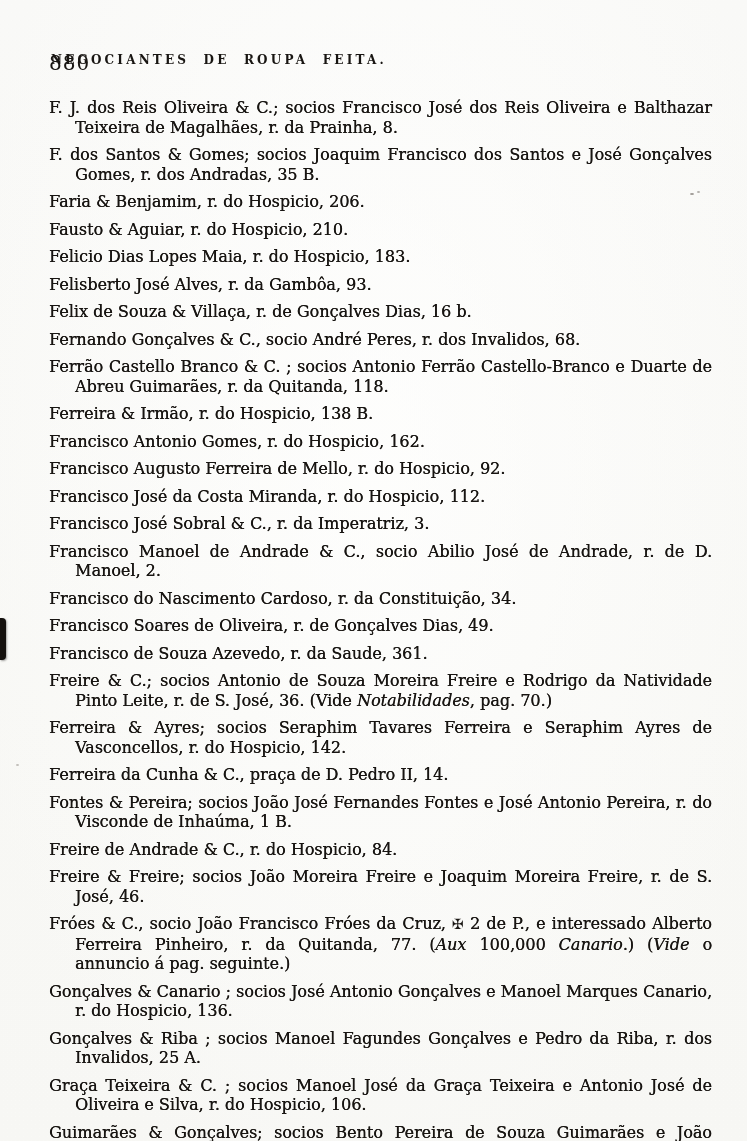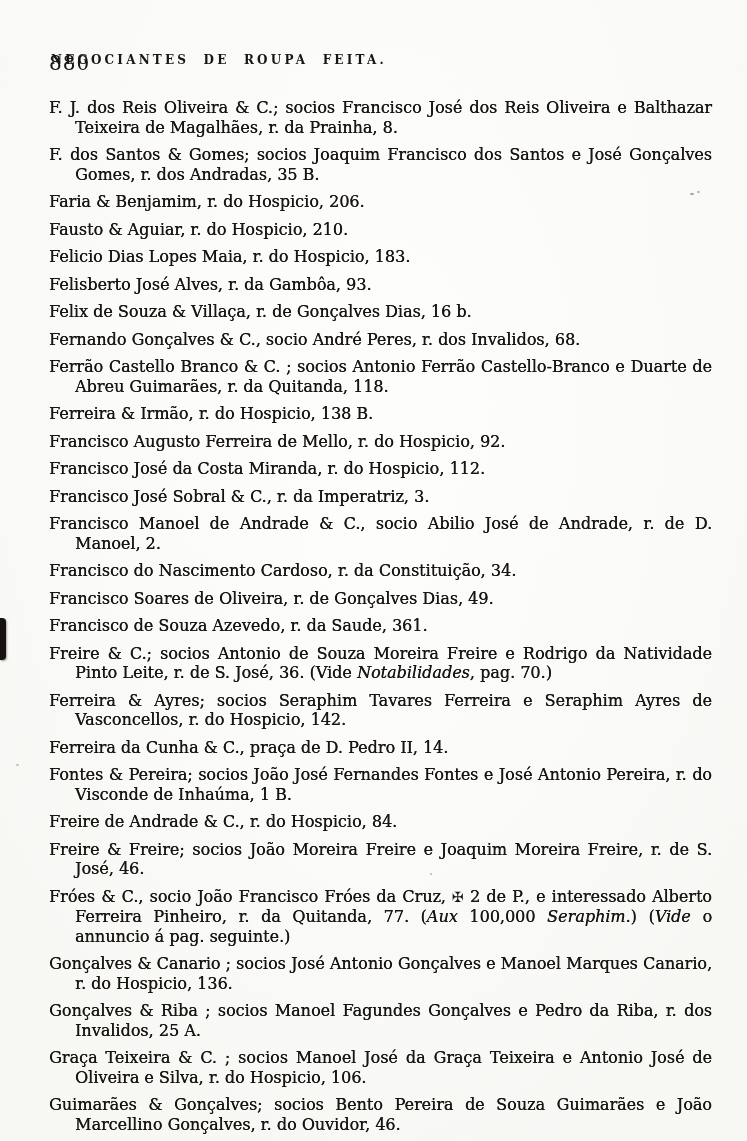--- a/index.html
+++ b/index.html
@@ -107,34 +107,35 @@
         <div class="entry"><span>F. J. dos Reis Oliveira &amp; C.; socios Francisco José dos Reis Oliveira e Balthazar Teixeira de Magalhães, r. da Prainha, 8.</span></div>
         <div class="entry"><span>F. dos Santos &amp; Gomes; socios Joaquim Francisco dos Santos e José Gonçalves Gomes, r. dos Andradas, 35 B.</span></div>
         <div class="entry"><span>Faria &amp; Benjamim, r. do Hospicio, 206.</span></div>
         <div class="entry"><span>Fausto &amp; Aguiar, r. do Hospicio, 210.</span></div>
         <div class="entry"><span>Felicio Dias Lopes Maia, r. do Hospicio, 183.</span></div>
         <div class="entry"><span>Felisberto José Alves, r. da Gambôa, 93.</span></div>
         <div class="entry"><span>Felix de Souza &amp; Villaça, r. de Gonçalves Dias, 16 b.</span></div>
         <div class="entry"><span>Fernando Gonçalves &amp; C., socio André Peres, r. dos Invalidos, 68.</span></div>
         <div class="entry"><span>Ferrão Castello Branco &amp; C. ; socios Antonio Ferrão Castello-Branco e Duarte de Abreu Guimarães, r. da Quitanda, 118.</span></div>
         <div class="entry"><span>Ferreira &amp; Irmão, r. do Hospicio, 138 B.</span></div>
+        <div class="entry"><span>Francisco Antonio Gomes, r. do Hospicio, 162.</span></div>
         <div class="entry"><span>Francisco Augusto Ferreira de Mello, r. do Hospicio, 92.</span></div>
         <div class="entry"><span>Francisco José da Costa Miranda, r. do Hospicio, 112.</span></div>
         <div class="entry"><span>Francisco José Sobral &amp; C., r. da Imperatriz, 3.</span></div>
         <div class="entry"><span>Francisco Manoel de Andrade &amp; C., socio Abilio José de Andrade, r. de D. Manoel, 2.</span></div>
         <div class="entry"><span>Francisco do Nascimento Cardoso, r. da Constituição, 34.</span></div>
         <div class="entry"><span>Francisco Soares de Oliveira, r. de Gonçalves Dias, 49.</span></div>
         <div class="entry"><span>Francisco de Souza Azevedo, r. da Saude, 361.</span></div>
         <div class="entry"><span>Freire &amp; C.; socios Antonio de Souza Moreira Freire e Rodrigo da Natividade Pinto Leite, r. de S. José, 36. (Vide </span><span class="it">Notabilidades</span><span>, pag. 70.)</span></div>
         <div class="entry"><span>Ferreira &amp; Ayres; socios Seraphim Tavares Ferreira e Seraphim Ayres de Vasconcellos, r. do Hospicio, 142.</span></div>
         <div class="entry"><span>Ferreira da Cunha &amp; C., praça de D. Pedro II, 14.</span></div>
         <div class="entry"><span>Fontes &amp; Pereira; socios João José Fernandes Fontes e José Antonio Pereira, r. do Visconde de Inhaúma, 1 B.</span></div>
         <div class="entry"><span>Freire de Andrade &amp; C., r. do Hospicio, 84.</span></div>
         <div class="entry"><span>Freire &amp; Freire; socios João Moreira Freire e Joaquim Moreira Freire, r. de S. José, 46.</span></div>
-        <div class="entry"><span>Fróes &amp; C., socio João Francisco Fróes da Cruz, </span><span class="glyph">✠</span><span> 2 de P., e interessado Alberto Ferreira Pinheiro, r. da Quitanda, 77. (</span><span class="it">Aux</span><span> 100,000 </span><span class="it">Seraphim</span><span>.) (</span><span class="it">Vide</span><span> o annuncio á pag. seguinte.)</span></div>
+        <div class="entry"><span>Fróes &amp; C., socio João Francisco Fróes da Cruz, </span><span class="glyph">✠</span><span> 2 de P., e interessado Alberto Ferreira Pinheiro, r. da Quitanda, 77. (</span><span class="it">Aux</span><span> 100,000 </span><span class="it">Canario</span><span>.) (</span><span class="it">Vide</span><span> o annuncio á pag. seguinte.)</span></div>
         <div class="entry"><span>Gonçalves &amp; Canario ; socios José Antonio Gonçalves e Manoel Marques Canario, r. do Hospicio, 136.</span></div>
         <div class="entry"><span>Gonçalves &amp; Riba ; socios Manoel Fagundes Gonçalves e Pedro da Riba, r. dos Invalidos, 25 A.</span></div>
         <div class="entry"><span>Graça Teixeira &amp; C. ; socios Manoel José da Graça Teixeira e Antonio José de Oliveira e Silva, r. do Hospicio, 106.</span></div>
         <div class="entry"><span>Guimarães &amp; Gonçalves; socios Bento Pereira de Souza Guimarães e João Marcellino Gonçalves, r. do Ouvidor, 46.</span></div>
       </div>
 
   </div>
 
   <div class="ink-bar"></div>
   <div class="speckle s1"></div>

